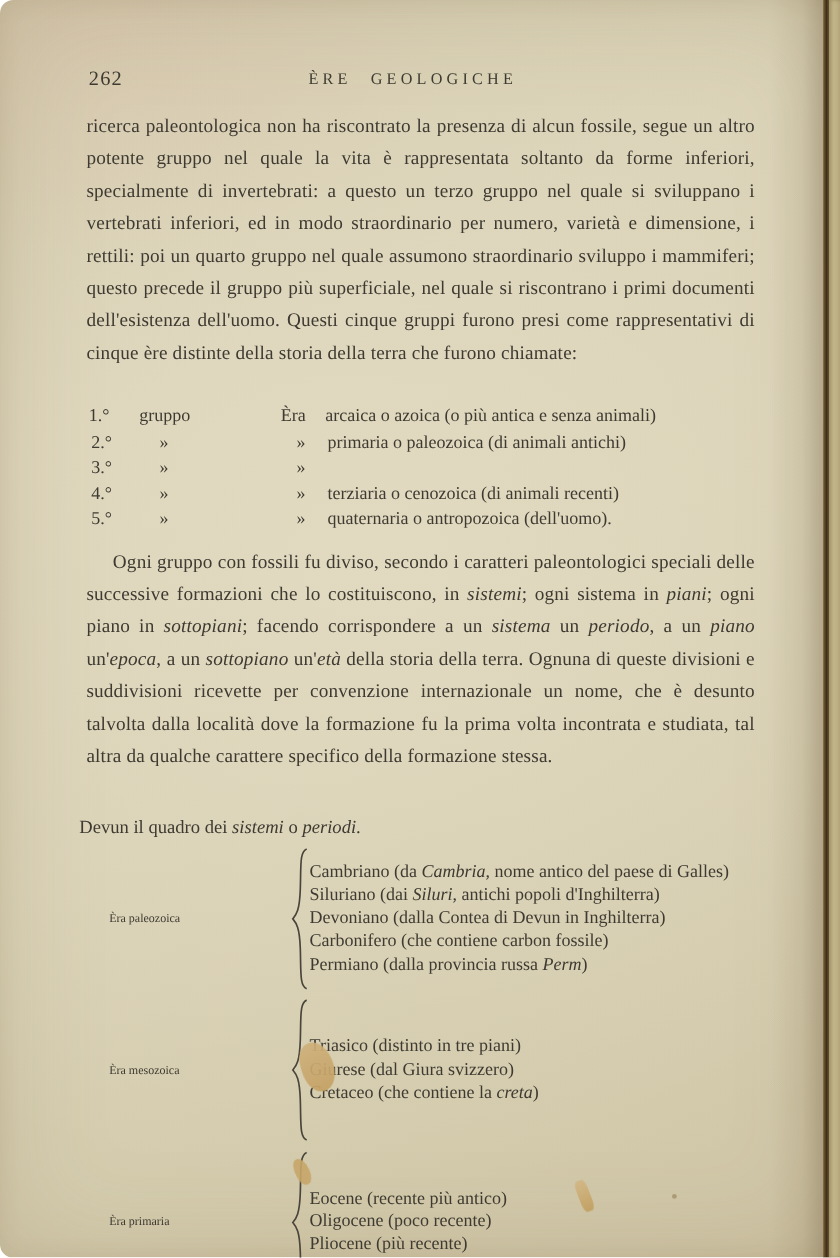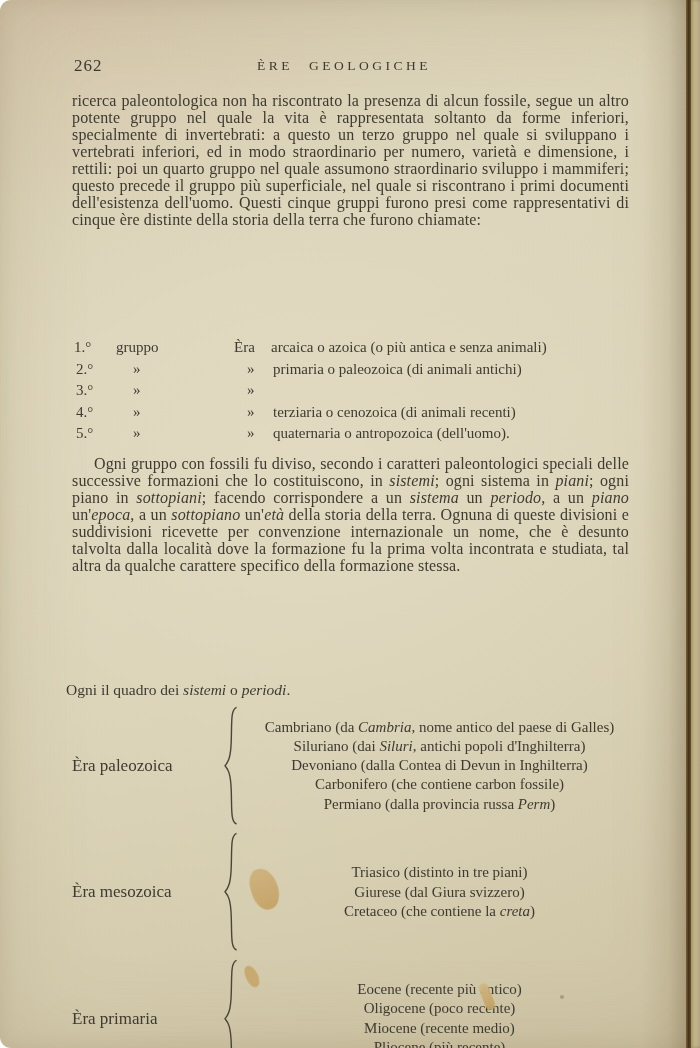--- a/index.html
+++ b/index.html
@@ -36,21 +36,21 @@
 
   .header { position: absolute; top: 56px; left: 74px; right: 86px; height: 22px; }
   .page-num { position: absolute; left: 0; top: 0; font-size: 17px; letter-spacing: 1px; }
   .running-title {
     position: absolute; left: 0; right: 0; top: 2px; text-align: center;
     font-size: 13.5px; letter-spacing: 3.5px; word-spacing: 9px;
   }
 
   .body-text {
     position: absolute; left: 72px; width: 557px;
-    font-size: 16px; line-height: 17px;
+    font-size: 16px; line-height: 27px;
     text-align: justify; margin: 0;
     letter-spacing: 0.15px;
   }
   #para1 { top: 92px; }
   #para2 { top: 455px; text-indent: 22px; }
 
   .group-list {
     position: absolute; left: 74px; top: 337px; width: 556px;
     font-size: 15px; line-height: 21.6px;
   }
@@ -63,25 +63,25 @@
   .group-row:nth-child(n+2) .gg { padding-left: 15px; box-sizing: border-box; }
   .group-row:nth-child(n+2) .gm { padding-left: 11px; box-sizing: border-box; }
 
   .table-intro {
     position: absolute; left: 66px; top: 681px; width: 560px;
     font-size: 15.5px; margin: 0;
   }
 
   .era-table { position: absolute; left: 72px; top: 704px; width: 568px; }
   .era-row { display: flex; align-items: center; margin-bottom: 3px; }
-  .era-label { width: 150px; flex: none; font-size: 17px; }
+  .era-label { width: 150px; flex: none; font-size: 10px; margin-left: 19px; }
   .era-brace { width: 17px; flex: none; align-self: stretch; padding: 1px 0; box-sizing: border-box; }
   .era-brace svg { width: 100%; height: 100%; display: block; }
   .era-items { flex: 1; font-size: 15px; line-height: 19.2px; }
-  .era-item { padding-left: 26px; text-indent: -26px; text-align: center; }
+  .era-item { padding-left: 26px; text-indent: -26px; }
   i { font-style: italic; }
 
   
   .stain { position: absolute; border-radius: 45% 55% 50% 50%; filter: blur(0.6px); }
   #stain-oligocene {
     left: 251px; top: 868px; width: 27px; height: 42px;
     background: linear-gradient(175deg, #cfb17b, #c4a164);
     transform: rotate(-17deg); opacity: 0.92;
   }
   #stain-attuale {
@@ -134,21 +134,21 @@
     <div class="group-row">
       <span class="gn">5.°</span>
       <span class="gg">»</span>
       <span class="gm">»</span>
       <span class="gt">quaternaria o antropozoica (dell'uomo).</span>
     </div>
   </div>
 
   <p class="body-text" id="para2"><span>Ogni gruppo con fossili fu diviso, secondo i caratteri paleontologici speciali delle successive formazioni che lo costituiscono, in </span><i>sistemi</i><span>; ogni sistema in </span><i>piani</i><span>; ogni piano in </span><i>sottopiani</i><span>; facendo corrispondere a un </span><i>sistema</i><span> un </span><i>periodo</i><span>, a un </span><i>piano</i><span> un'</span><i>epoca</i><span>, a un </span><i>sottopiano</i><span> un'</span><i>età</i><span> della storia della terra. Ognuna di queste divisioni e suddivisioni ricevette per convenzione internazionale un nome, che è desunto talvolta dalla località dove la formazione fu la prima volta incontrata e studiata, tal altra da qualche carattere specifico della formazione stessa.</span></p>
 
-  <p class="table-intro"><span>Ogni il quadro dei </span><i>sistemi</i><span> o </span><i>periodi</i><span>.</span></p>
+  <p class="table-intro"><span>Devun il quadro dei </span><i>sistemi</i><span> o </span><i>periodi</i><span>.</span></p>
 
   <div class="era-table">
 
     <div class="era-row">
       <div class="era-label">Èra paleozoica</div>
       <div class="era-brace">
         <svg viewBox="0 0 14 100" preserveAspectRatio="none">
           <path d="M12,2 C7,4 8.2,14 7.6,30 C7.1,44 5,47 2.5,50 C5,53 7.1,56 7.6,70 C8.2,86 7,96 12,98" fill="none" stroke="#4a453b" stroke-width="1.4" vector-effect="non-scaling-stroke"></path>
         </svg>
       </div>
@@ -178,21 +178,20 @@
     <div class="era-row">
       <div class="era-label">Èra primaria</div>
       <div class="era-brace">
         <svg viewBox="0 0 14 100" preserveAspectRatio="none">
           <path d="M12,2 C7,4 8.2,14 7.6,30 C7.1,44 5,47 2.5,50 C5,53 7.1,56 7.6,70 C8.2,86 7,96 12,98" fill="none" stroke="#4a453b" stroke-width="1.4" vector-effect="non-scaling-stroke"></path>
         </svg>
       </div>
       <div class="era-items">
         <div class="era-item"><span>Eocene (recente più antico)</span></div>
         <div class="era-item"><span>Oligocene (poco recente)</span></div>
-        <div class="era-item"><span>Miocene (recente medio)</span></div>
         <div class="era-item"><span>Pliocene (più recente)</span></div>
       </div>
     </div>
 
   </div>
 
   <div class="stain" id="stain-oligocene"></div>
   <div class="stain" id="stain-attuale"></div>
   <div class="stain" id="stain-bottom"></div>
   <div class="stain" id="stain-dot"></div>

